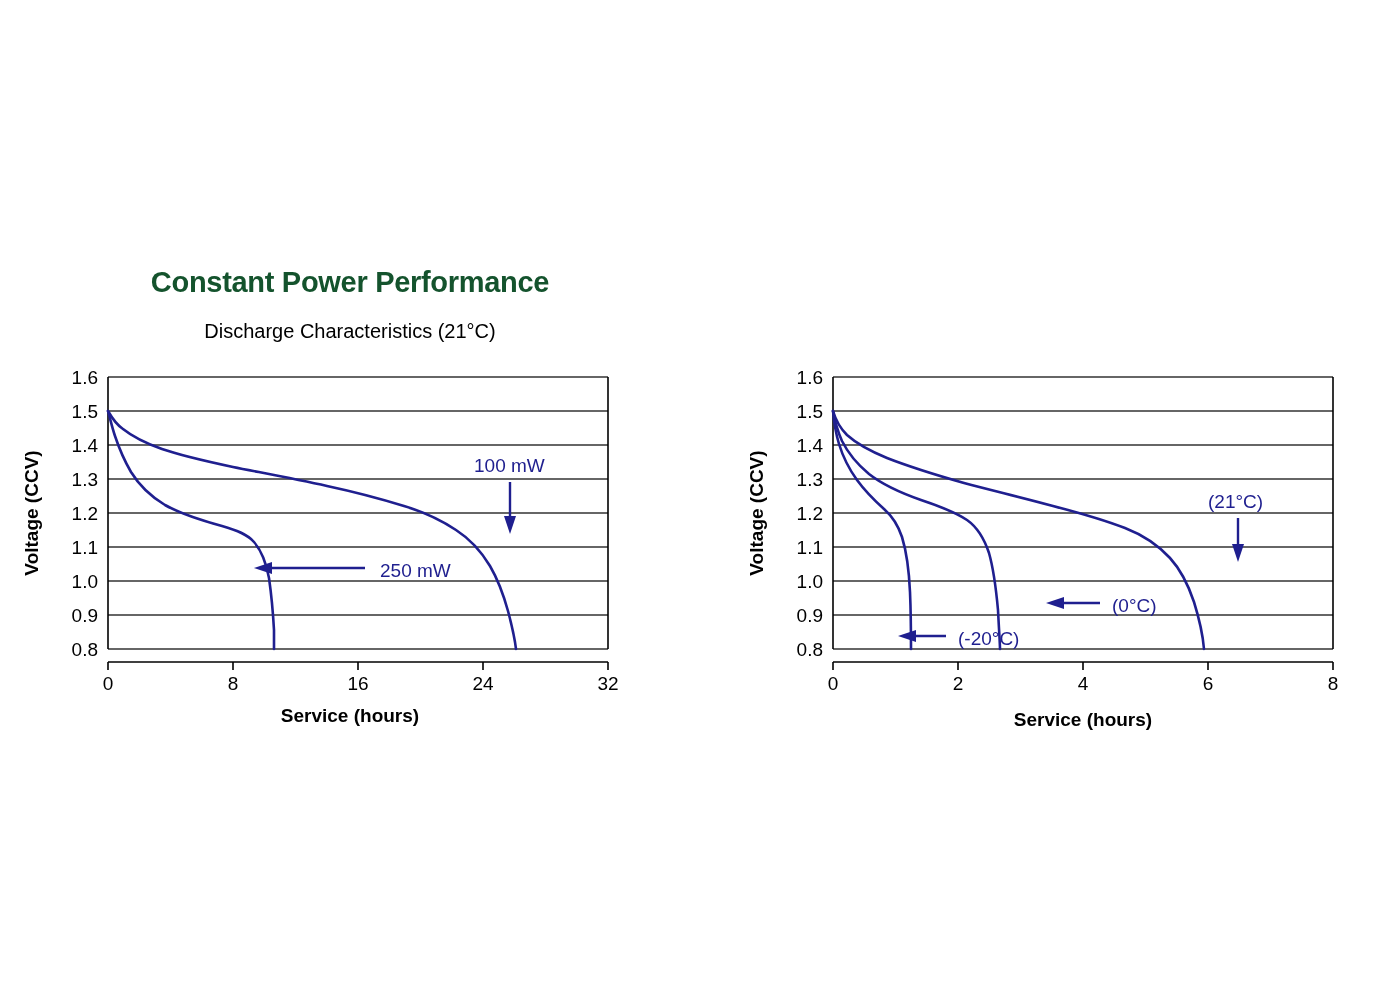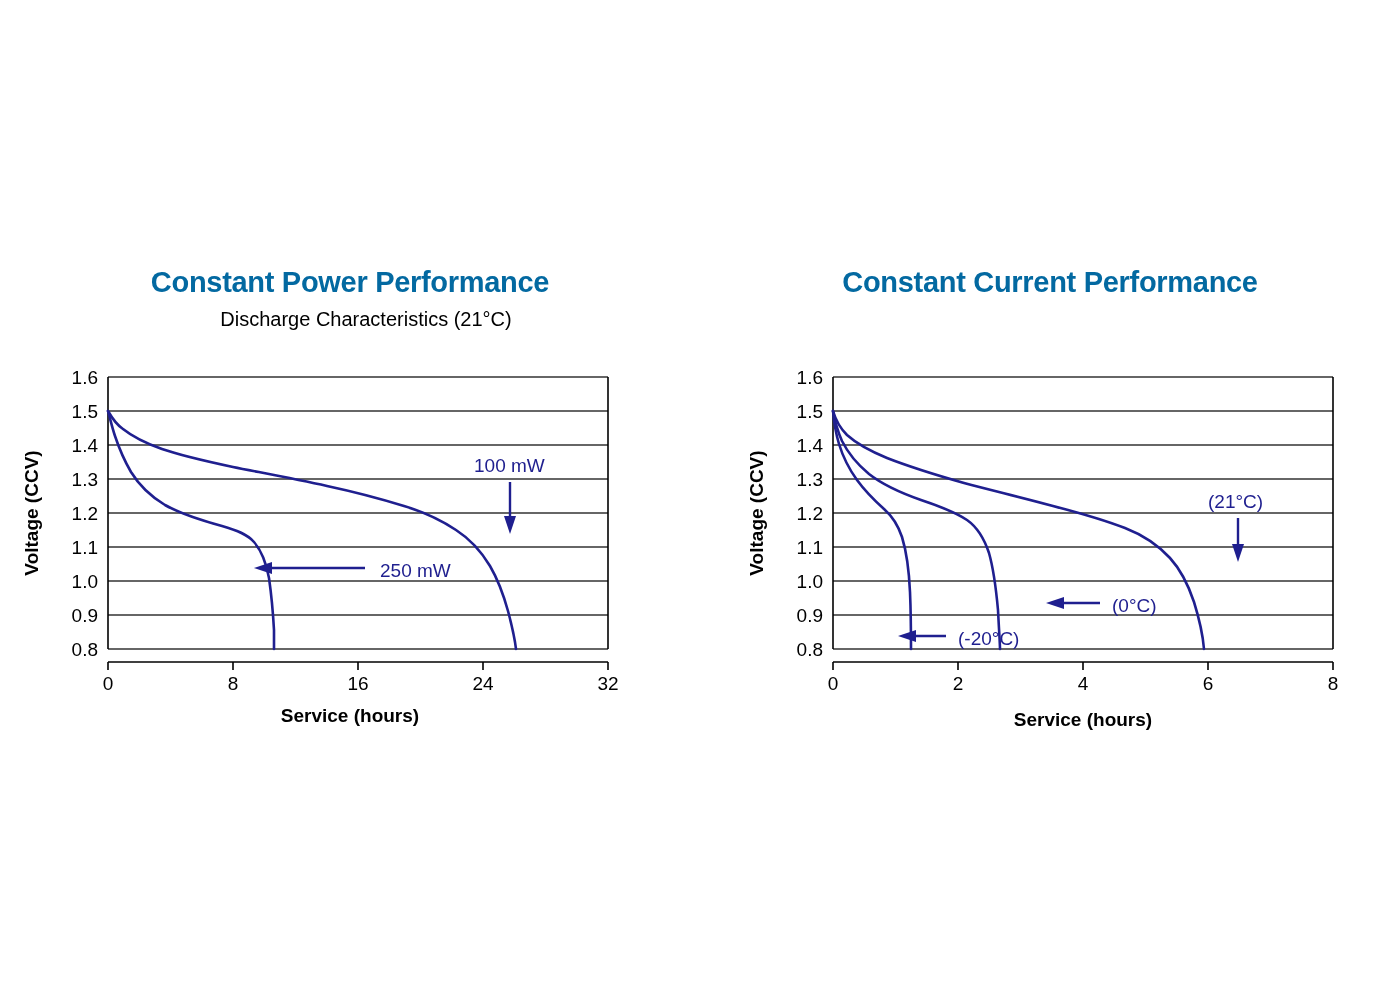--- a/index.html
+++ b/index.html
@@ -27,21 +27,21 @@
     position: relative;
     width: 700px;
     height: 1000px;
   }
   .chart-title {
     position: absolute;
     width: 100%;
     text-align: center;
     font-size: 29px;
     font-weight: bold;
-    color: #0369a1;
+    color: #14532d;
     letter-spacing: -0.3px;
   }
   .chart-subtitle {
     position: absolute;
     width: 100%;
     text-align: center;
     font-size: 20px;
     color: #000000;
   }
   .plot-svg {
@@ -91,21 +91,21 @@
     fill: #1f1f8f;
   }
 </style>
 </head>
 <body>
 
 <div class="charts-row">
 
   <div class="chart-panel">
     <div class="chart-title" style="top:266px;">Constant Power Performance</div>
-    <div class="chart-subtitle" style="top:308px;margin-left:16px;">Discharge Characteristics (21°C)</div>
+    <div class="chart-subtitle" style="top:320px;">Discharge Characteristics (21°C)</div>
 
     <svg class="plot-svg" width="700" height="1000">
 
       <g>
         <line class="gridline" x1="108" y1="377" x2="608" y2="377"></line>
         <line class="gridline" x1="108" y1="411" x2="608" y2="411"></line>
         <line class="gridline" x1="108" y1="445" x2="608" y2="445"></line>
         <line class="gridline" x1="108" y1="479" x2="608" y2="479"></line>
         <line class="gridline" x1="108" y1="513" x2="608" y2="513"></line>
         <line class="gridline" x1="108" y1="547" x2="608" y2="547"></line>
@@ -158,21 +158,20 @@
 
       <text class="series-label" x="380" y="577">250 mW</text>
       <g>
         <line class="arrow" x1="365" y1="568" x2="268" y2="568"></line>
         <polygon class="arrowhead" points="254,568 272,562 272,574"></polygon>
       </g>
     </svg>
   </div>
 
   <div class="chart-panel">
-    <div class="chart-title" style="top:266px;">Constant Current Performance</div>
 
     <svg class="plot-svg" width="700" height="1000">
 
       <g>
         <line class="gridline" x1="133" y1="377" x2="633" y2="377"></line>
         <line class="gridline" x1="133" y1="411" x2="633" y2="411"></line>
         <line class="gridline" x1="133" y1="445" x2="633" y2="445"></line>
         <line class="gridline" x1="133" y1="479" x2="633" y2="479"></line>
         <line class="gridline" x1="133" y1="513" x2="633" y2="513"></line>
         <line class="gridline" x1="133" y1="547" x2="633" y2="547"></line>

